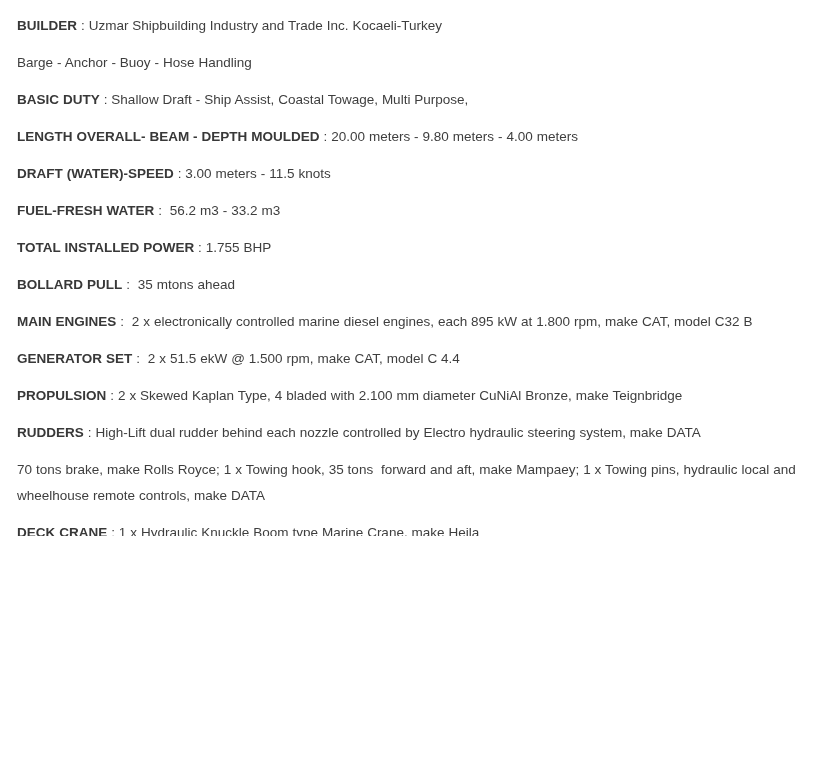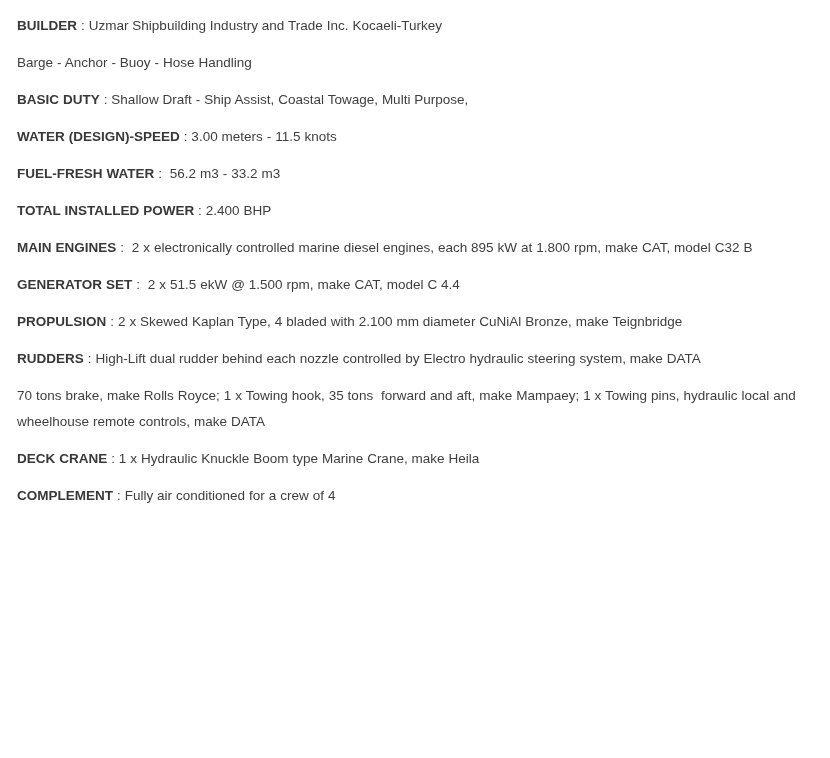--- a/index.html
+++ b/index.html
@@ -35,27 +35,29 @@
 <main class="page">
 
   <p class="spec-row"><b>BUILDER</b><span> : Uzmar Shipbuilding Industry and Trade Inc. Kocaeli-Turkey</span></p>
 
   <p class="spec-row"><span>Barge - Anchor - Buoy - Hose Handling</span></p>
 
   <p class="spec-row"><b>BASIC DUTY</b><span> : Shallow Draft - Ship Assist, Coastal Towage, Multi Purpose,</span></p>
 
 
 
+  <p class="spec-row"><b>LENGTH OVERALL- BEAM - DEPTH MOULDED</b><span> : 20.00 meters - 9.80 meters - 4.00 meters</span></p>
 
-  <p class="spec-row"><b>WATER (DESIGN)-SPEED</b><span> : 3.00 meters - 11.5 knots</span></p>
+  <p class="spec-row"><b>DRAFT (WATER)-SPEED</b><span> : 3.00 meters - 11.5 knots</span></p>
 
   <p class="spec-row"><b>FUEL-FRESH WATER</b><span> :  56.2 m3 - 33.2 m3</span></p>
 
-  <p class="spec-row"><b>TOTAL INSTALLED POWER</b><span> : 2.400 BHP</span></p>
+  <p class="spec-row"><b>TOTAL INSTALLED POWER</b><span> : 1.755 BHP</span></p>
 
+  <p class="spec-row"><b>BOLLARD PULL</b><span> :  35 mtons ahead</span></p>
 
   <p class="spec-row"><b>MAIN ENGINES</b><span> :  2 x electronically controlled marine diesel engines, each 895 kW at 1.800 rpm, make CAT, model C32 B</span></p>
 
   <p class="spec-row"><b>GENERATOR SET</b><span> :  2 x 51.5 ekW @ 1.500 rpm, make CAT, model C 4.4</span></p>
 
   <p class="spec-row"><b>PROPULSION</b><span> : 2 x Skewed Kaplan Type, 4 bladed with 2.100 mm diameter CuNiAl Bronze, make Teignbridge</span></p>
 
   <p class="spec-row"><b>RUDDERS</b><span> : High-Lift dual rudder behind each nozzle controlled by Electro hydraulic steering system, make DATA</span></p>
 
 

